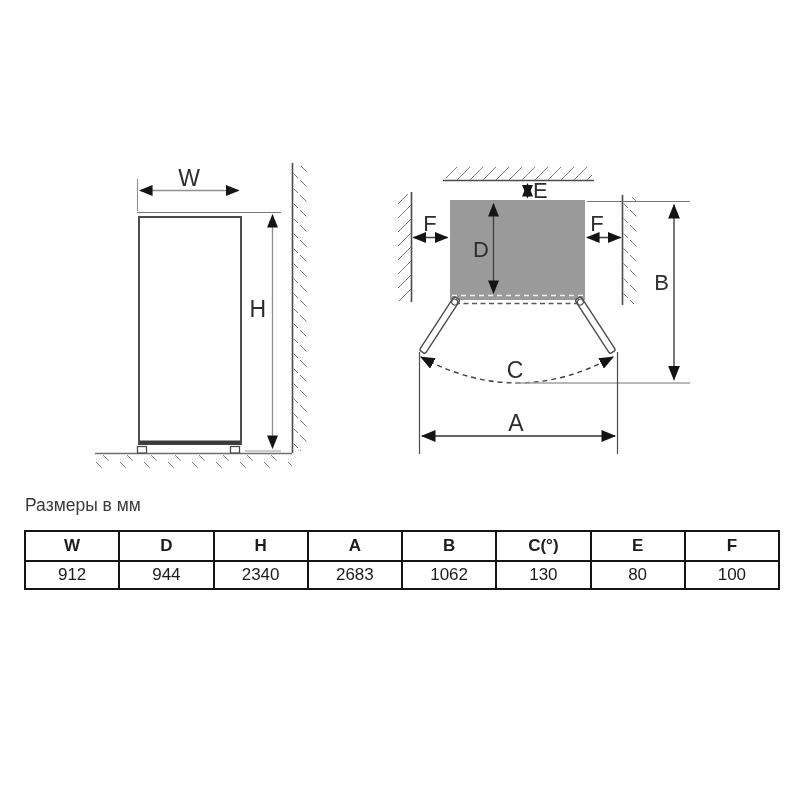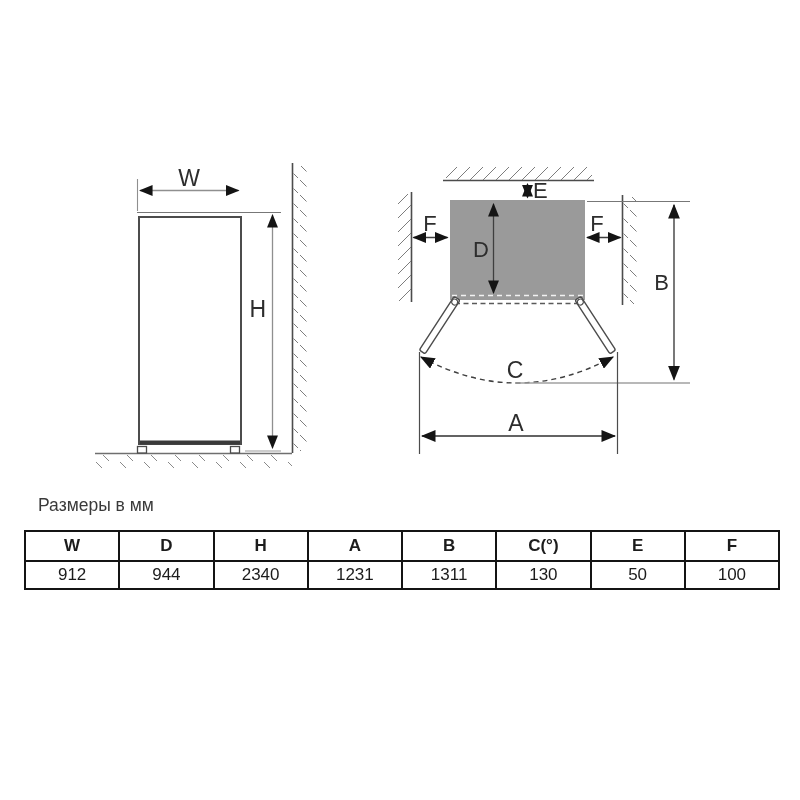--- a/index.html
+++ b/index.html
@@ -25,21 +25,20 @@
     fill: #2d2d2d;
   }
   .dim-label { font-size: 22px; }
   .dim-label-big { font-size: 23px; }
   .caption {
     position: absolute;
     left: 25px;
     top: 495px;
     font-size: 17.5px;
     color: #3a3a3a;
-    margin-left: 13px;
   }
   table.dims {
     position: absolute;
     left: 24px;
     top: 530px;
     width: 756px;
     border-collapse: collapse;
     table-layout: fixed;
   }
   table.dims th, table.dims td {
@@ -168,22 +167,22 @@
         <th>A</th>
         <th>B</th>
         <th>C(°)</th>
         <th>E</th>
         <th>F</th>
       </tr>
       <tr>
         <td>912</td>
         <td>944</td>
         <td>2340</td>
-        <td>1231</td>
-        <td>1311</td>
+        <td>2683</td>
+        <td>1062</td>
         <td>130</td>
-        <td>50</td>
+        <td>80</td>
         <td>100</td>
       </tr>
     </tbody>
   </table>
 
 </div>
 
 </body></html>

